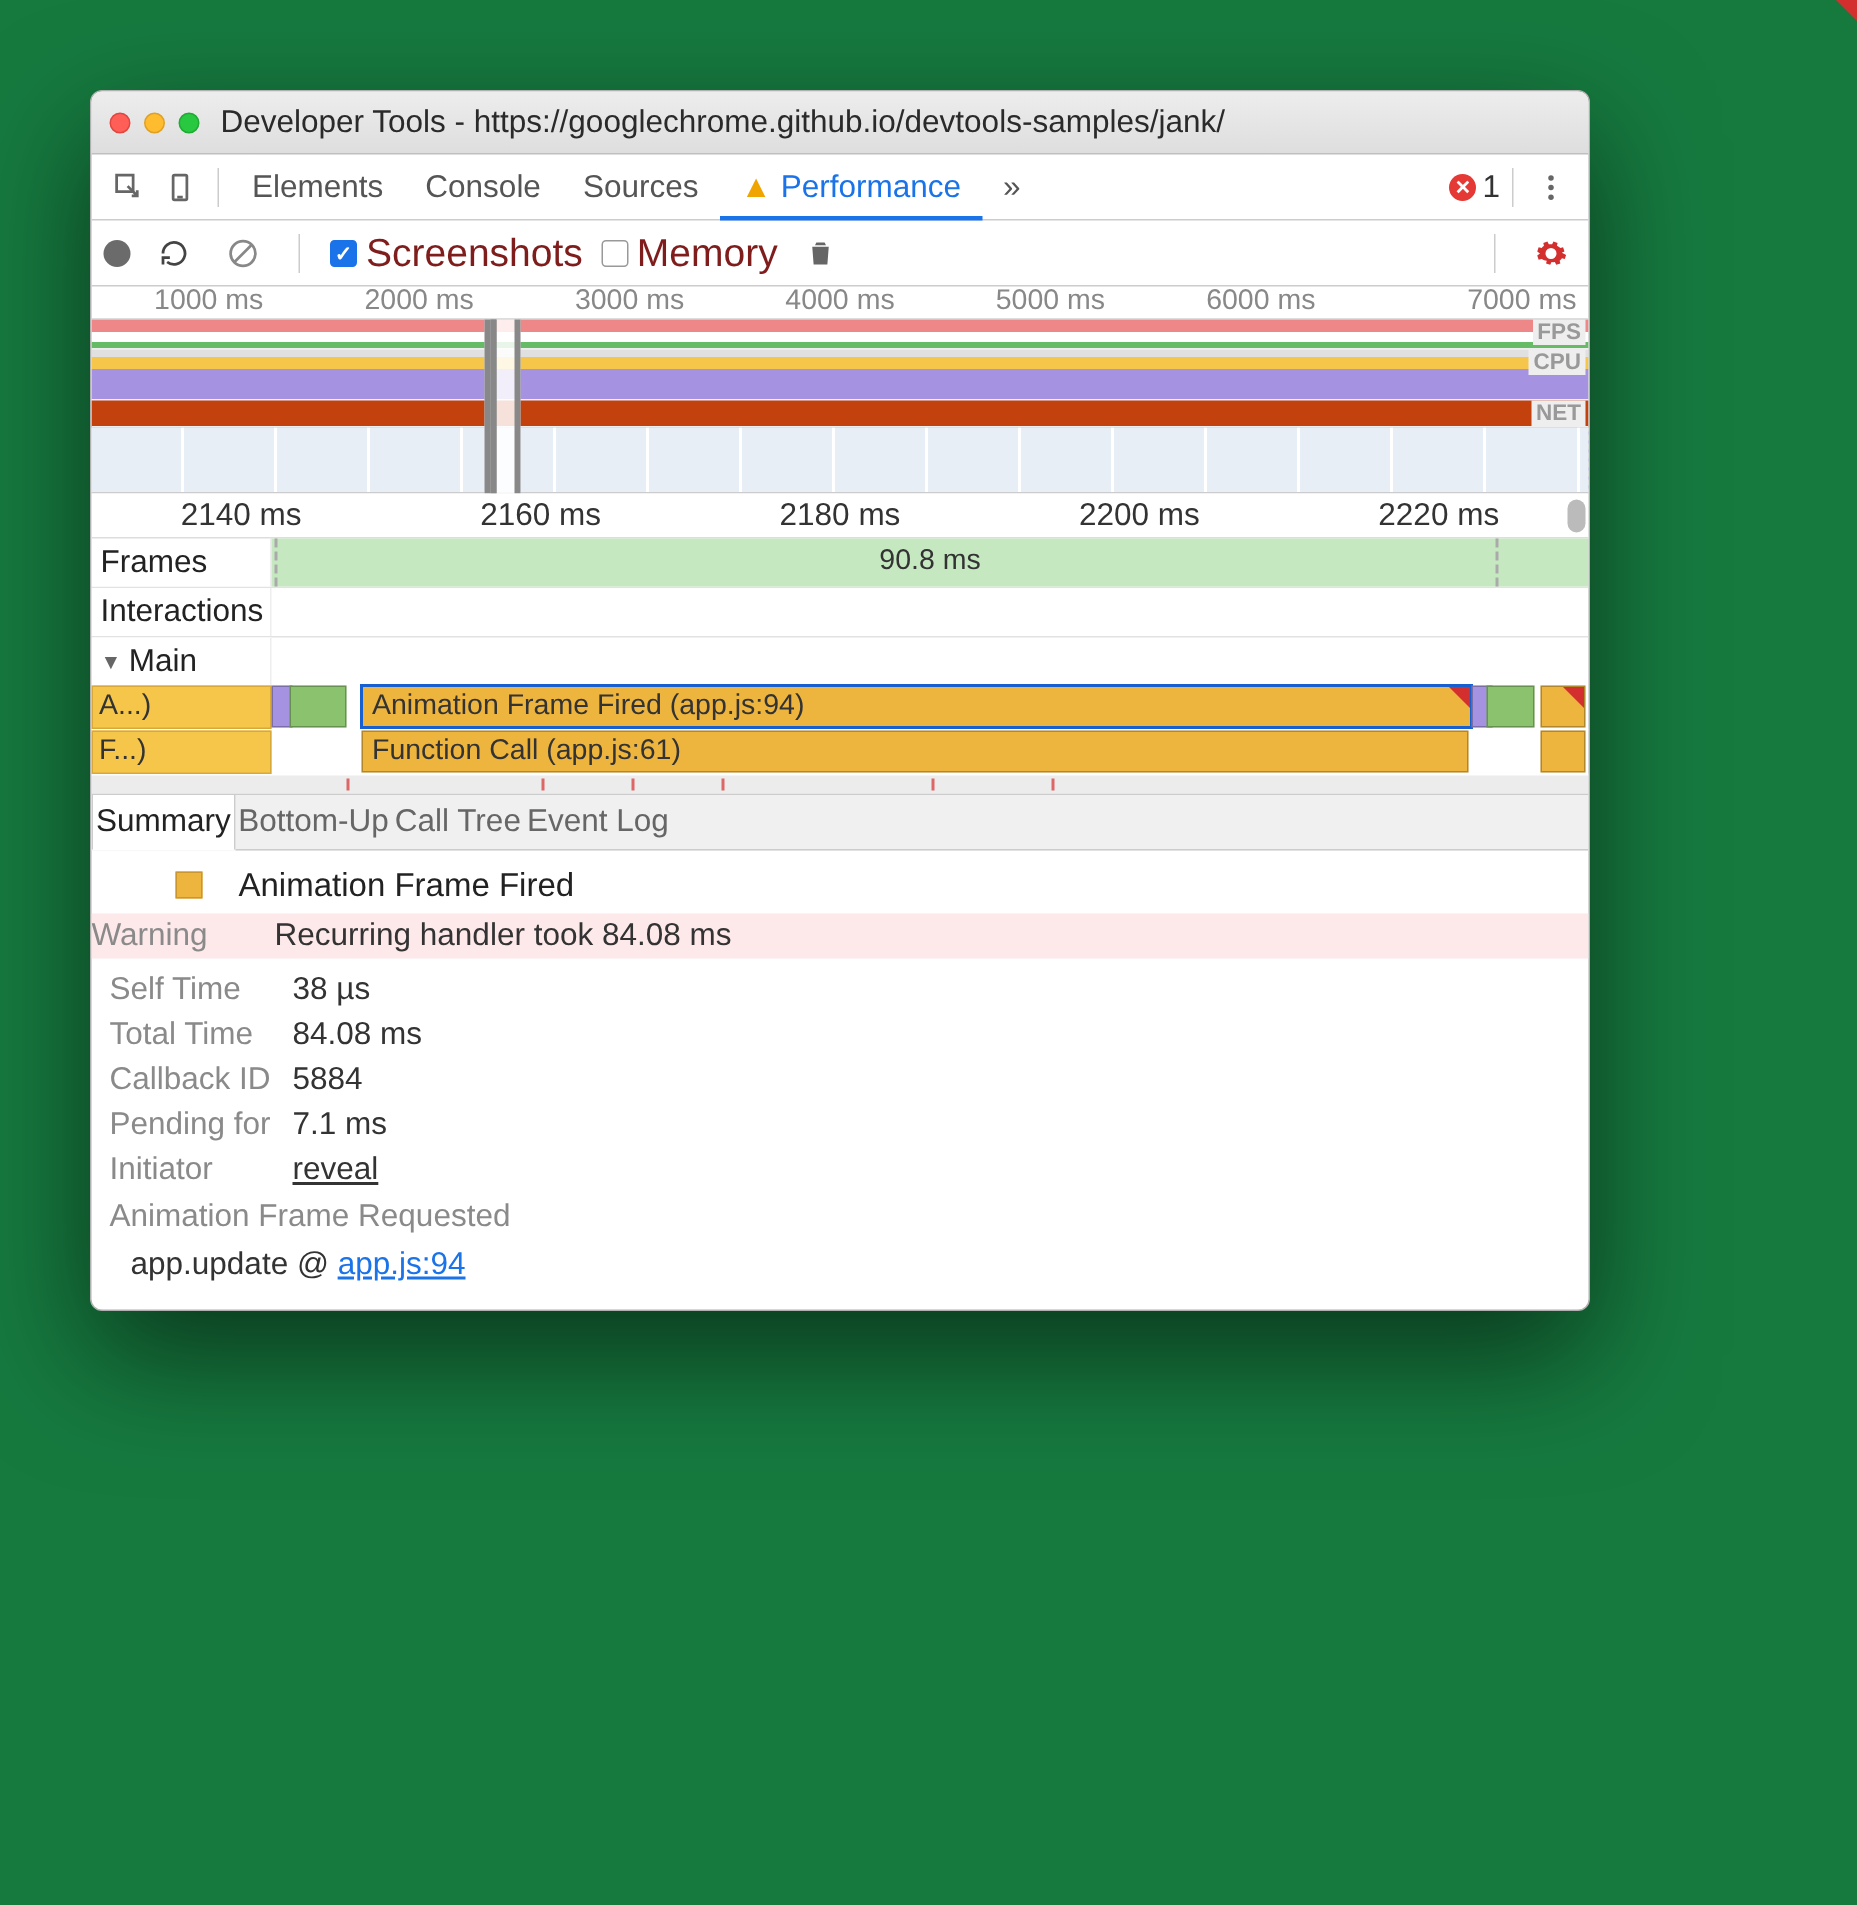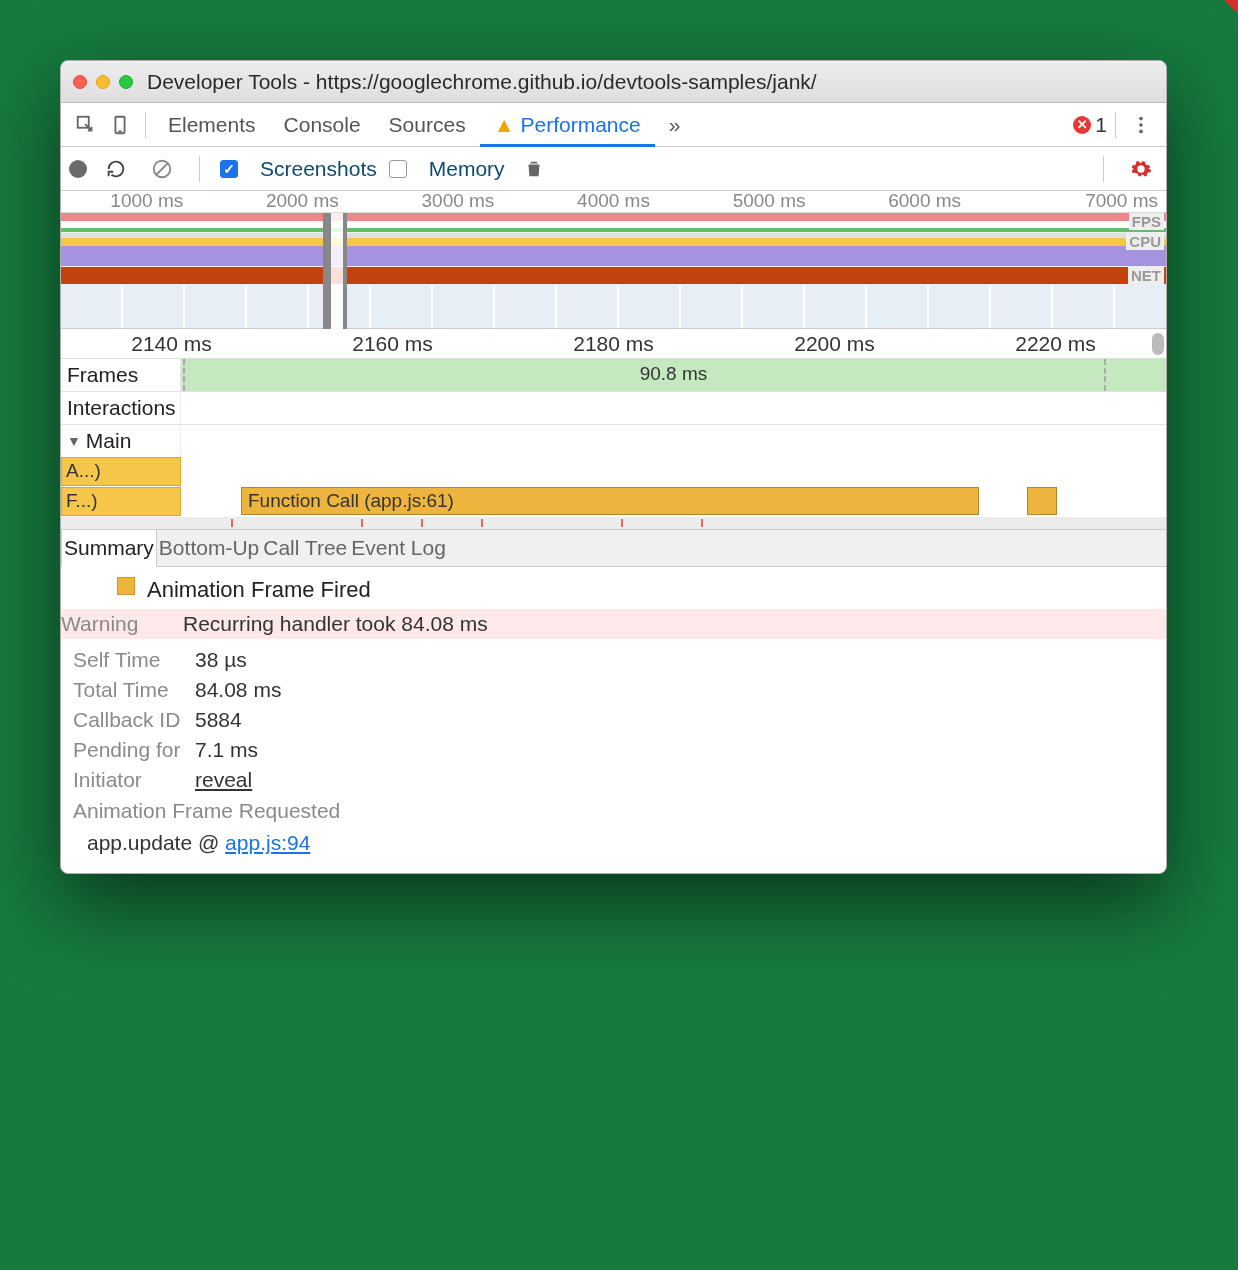--- a/index.html
+++ b/index.html
@@ -5,21 +5,21 @@
   * { box-sizing: border-box; margin: 0; padding: 0; }
   body {
     font-family: -apple-system, "Helvetica Neue", Arial, sans-serif;
     background: #167a3f;
     width: 1238px;
     height: 1270px;
     padding: 60px;
     font-size: 21px;
   }
   .window {
-    width: 1107px;
+    width: 1000px;
     background: #fff;
     border-radius: 8px;
     overflow: hidden;
     box-shadow: 0 30px 80px rgba(0,0,0,0.55);
     border: 1px solid #b0b0b0;
   }
   
   .titlebar {
     height: 42px;
     background: linear-gradient(#ededed, #dedede);
@@ -50,21 +50,21 @@
   .tabitem.active { color:#1a73e8; border-bottom: 3px solid #1a73e8; margin-bottom:-1px; padding-top:3px; }
   .warnicon { color:#f0a400; }
   .spacer { flex:1; }
   .errbadge { display:flex; align-items:center; gap:4px; color:#333; }
   .errcircle { width:18px; height:18px; border-radius:50%; background:#e53935; color:#fff; display:flex; align-items:center; justify-content:center; font-size:13px; font-weight:bold; }
   
   .controls {
     display:flex; align-items:center; height:44px; padding:0 8px; border-bottom:1px solid #ccc; gap:12px;
   }
   .recdot { width:18px; height:18px; border-radius:50%; background:#6b6b6b; }
-  .controls label { display:flex; align-items:center; gap:22px; font-size:21px; color:#0c4a6e; }
+  .controls label { display:flex; align-items:center; gap:6px; font-size:26px; color:#7f1d1d; }
   .chk { width:18px; height:18px; border:1px solid #999; border-radius:3px; display:inline-flex; align-items:center; justify-content:center; }
   .chk.on { background:#1a73e8; border-color:#1a73e8; }
   .chk.on::after { content:"✓"; color:#fff; font-size:14px; font-weight:bold; }
   .gear { color:#d32f2f; }
   
   .overview { position:relative; }
   .timescale-top { display:flex; color:#888; font-size:19px; padding:0 8px; border-bottom:1px solid #ddd; height:22px; align-items:flex-end; }
   .timescale-top span { flex:1; text-align:center; }
   .ov-label { position:absolute; right:2px; top:0; font-size:15px; color:#999; font-weight:bold; background:#eee; padding:0 3px; }
   .ov-fps { height:20px; background:linear-gradient(to bottom, #e88 0, #e88 8px, transparent 8px); border-bottom:1px solid #eee; position:relative; }
@@ -97,21 +97,21 @@
   .bar.selected { outline:2px solid #1860d0; outline-offset:-1px; }
   .redcorner::after { content:""; position:absolute; top:0; right:0; width:0; height:0; border-top:14px solid #d32f2f; border-left:14px solid transparent; }
   .thin-row { height:12px; background:#ececec; position:relative; }
   .thin-row .tick { position:absolute; top:2px; width:2px; height:8px; background:#d66; }
   
   .subtabs { display:flex; background:#f0f0f0; border-top:1px solid #ccc; border-bottom:1px solid #ccc; height:38px; align-items:stretch; }
   .subtab { padding:0 2px; display:flex; align-items:center; color:#666; font-size:21px; }
   .subtab.active { background:#fff; color:#222; border:1px solid #ccc; border-bottom:1px solid #fff; margin-bottom:-1px; border-top:none; border-radius:0 0 0 0;}
   
   .summary { padding:10px 12px 18px; }
-  .sum-title-row { display:flex; gap:12px; font-size:22px; color:#222; margin-bottom:4px;padding-left:44px; }
+  .sum-title-row { display:flex; align-items:center; gap:24px; font-size:22px; color:#222; margin-bottom:4px;padding-left:44px; }
   .sum-icon { width:18px; height:18px; background:#edb43e; border:1px solid #c9962f; }
   .warn-row { background:#fde8ea; padding:4px 0; margin:6px -12px; padding-left:12px; }
   .warn-row .k { color:#d32f2f; }
   .kv { display:flex; gap:12px; padding:3px 0; font-size:21px; }
   .kv .k { color:#8a8a8a; min-width:110px; }
   .kv .v { color:#333; }
   .link { color:#1a73e8; text-decoration:underline; cursor:pointer; }
   .grayline { color:#8a8a8a; padding:4px 0; font-size:21px; }
   .stackline { padding:4px 0 0 14px; font-size:21px; color:#333; }
 </style>
@@ -254,20 +254,28 @@
   <div class="track" style="border-bottom:none">
     <div class="hdr">
         <span class="main-hdr-tri">▼</span>
         <span>Main</span>
       </div>
     <div class="body"></div>
   </div>
 
   <div class="flame-row">
     <div class="flame-hdr redcorner">A...)</div>
+    <div class="flame-body">
+      <div class="bar purple" style="left:0;width:12px"></div>
+      <div class="bar green" style="left:12px;width:38px"></div>
+      <div class="bar amber selected redcorner" style="left:60px;width:740px">Animation Frame Fired (app.js:94)</div>
+      <div class="bar purple" style="left:800px;width:10px"></div>
+      <div class="bar green" style="left:810px;width:32px"></div>
+      <div class="bar amber redcorner" style="left:846px;width:30px"></div>
+    </div>
   </div>
   <div class="flame-row">
     <div class="flame-hdr">F...)</div>
     <div class="flame-body">
       <div class="bar amber" style="left:60px;width:738px">Function Call (app.js:61)</div>
       <div class="bar amber" style="left:846px;width:30px"></div>
     </div>
   </div>
   <div class="thin-row">
     <div class="tick" style="left:170px"></div>

